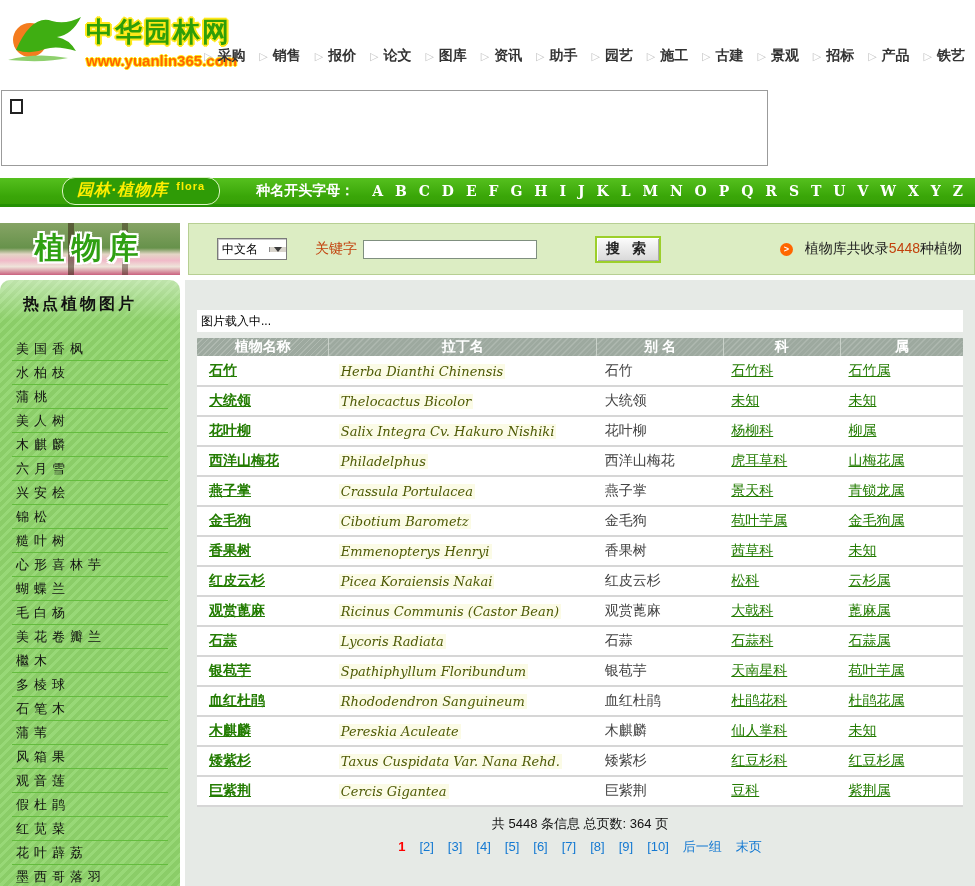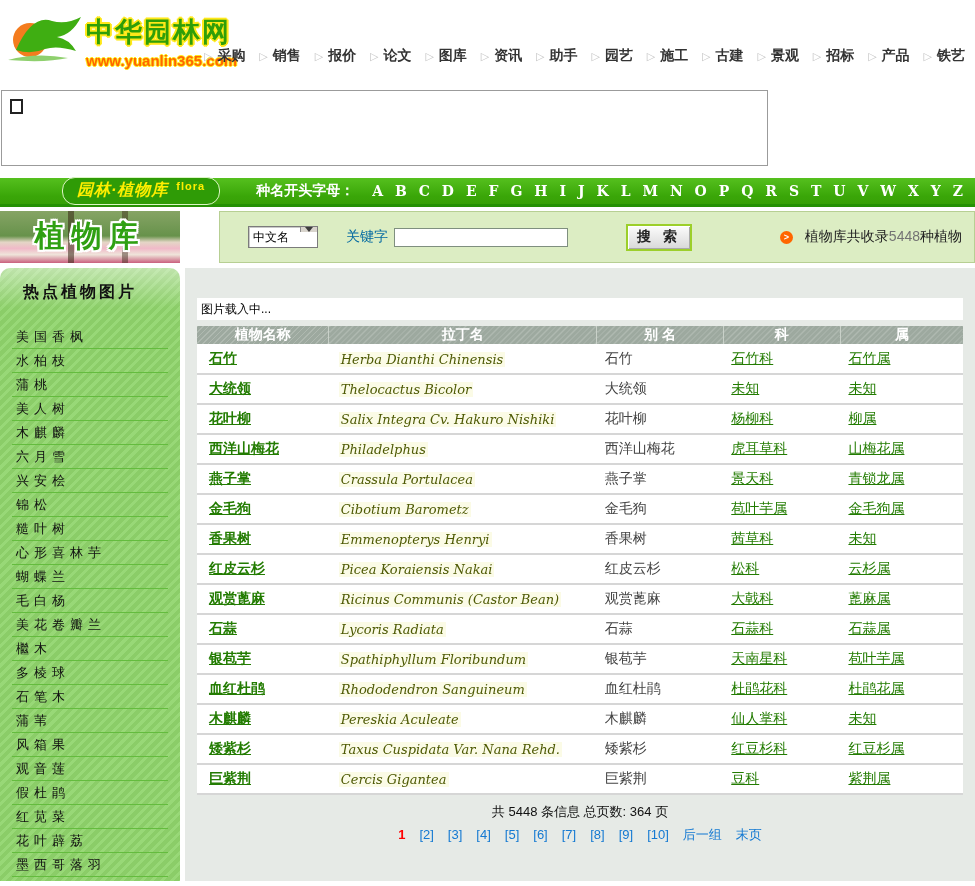--- a/index.html
+++ b/index.html
@@ -28,40 +28,40 @@
     background:linear-gradient(180deg,#55c01e 0%,#3aa608 70%,#37a007 100%);
     border-bottom:3px solid #259104; }
   .brand-pill { margin-left:62px; display:flex; align-items:flex-start; background:#2f9b06; border:1px solid #dcf5c5; border-radius:13px; padding:2px 14px 3px 14px; cursor:pointer; }
   .brand-main { font-size:16px; font-weight:bold; font-style:italic; color:#ffee00; letter-spacing:1px; }
   .brand-sub { font-size:11px; font-weight:bold; color:#ffee00; margin-left:8px; letter-spacing:1px; }
   .letters-label { margin-left:36px; color:#fff; font-weight:bold; font-size:14px; }
   .letters { flex:1; display:flex; justify-content:space-around; margin:0 6px 0 12px; }
   .letter { font-family:"DejaVu Serif", serif; font-size:14px; font-weight:bold; color:#fff; text-decoration:none; cursor:pointer; }
 
   
-  .search-row { margin-top:4px; display:flex; height:52px;gap:31px; }
+  .search-row { margin-top:16px; display:flex; height:52px; }
   .photo-banner { position:relative; width:180px; height:52px; overflow:hidden;
     background:
       linear-gradient(90deg, transparent 0 38%, rgba(55,38,20,.55) 38% 41%, transparent 41% 68%, rgba(55,38,20,.45) 68% 71%, transparent 71%),
       linear-gradient(180deg,#86a465 0%,#67924b 48%,#e4d6c6 60%,#f0bac8 72%,#efe4da 84%,#c9607e 100%); }
   .banner-text { position:absolute; left:50%; top:50%; transform:translate(-50%,-52%); white-space:nowrap;
     font-size:30px; font-weight:bold; color:#2fa012; letter-spacing:7px;
     text-shadow:-2px 0 #fff, 2px 0 #fff, 0 -2px #fff, 0 2px #fff, -2px -2px #fff, 2px 2px #fff, -2px 2px #fff, 2px -2px #fff; }
   .search-panel { flex:1; margin-left:8px; background:#dcedc3; border:1px solid #b7cf93; display:flex; align-items:center; padding:0 12px 0 28px; }
-  .fake-select { display:flex; align-items:flex-start; width:70px; height:22px; background:#fff; border:1px solid #7b7b7b; box-shadow:inset 1px 1px 0 #c9c9c9; cursor:pointer; }
+  .fake-select { display:flex; align-items:center; width:70px; height:22px; background:#fff; border:1px solid #7b7b7b; box-shadow:inset 1px 1px 0 #c9c9c9; cursor:pointer; }
   .sel-value { flex:1; font-size:12px; color:#000; line-height:20px; padding-left:4px; }
   .sel-arrow { width:17px; background:#d8d4cc; border-left:1px solid #8a8a8a; display:flex; align-items:center; justify-content:center; }
   .sel-arrow::after { content:""; width:0; height:0; border-left:4px solid transparent; border-right:4px solid transparent; border-top:5px solid #3c3c3c; }
-  .kw-label { margin-left:28px; font-size:14px; color:#0369a1; }
+  .kw-label { margin-left:28px; font-size:14px; color:#c2410c; }
   .kw-input { margin-left:6px; width:174px; height:19px; border:1px solid #7f8f7f; background:#fff; font-size:12px; padding:0 3px; }
   .search-btn { margin-left:58px; width:66px; height:27px; background:linear-gradient(180deg,#fcfcfc,#d8d8d8); border:2px solid #9ccf2a; box-shadow:inset 1px 1px 0 #fff, inset -1px -1px 0 #aaa; font-size:14px; font-weight:bold; color:#222; letter-spacing:4px; cursor:pointer; font-family:"Liberation Sans",sans-serif; }
   .count-area { margin-left:auto; display:flex; align-items:center; }
   .count-icon { width:13px; height:13px; border-radius:50%; background:#f60; color:#fff; font-size:9px; font-weight:bold; line-height:13px; text-align:center; margin-right:12px; }
   .count-text { font-size:14px; color:#222; }
-  .count-num { color:#737373; }
+  .count-num { color:#c2410c; }
 
   
   .body-row { display:flex; margin-top:5px; height:613px; }
   .sidebar { width:180px; height:100%; border-radius:10px 10px 0 0; overflow:hidden;
     background:
       linear-gradient(180deg, rgba(255,255,255,.45) 0, rgba(255,255,255,0) 40px),
       repeating-linear-gradient(135deg,#98d877 0 3px,#8bcd68 3px 7px); }
   .sidebar-title { padding:14px 0 0 16px; font-size:16px; font-weight:bold; color:#111; letter-spacing:3px;margin-left:7px; }
   .side-list { list-style:none; margin-top:22px; }
   .side-item { height:24px; line-height:23px; margin:0 12px; border-bottom:1px solid #64bc3e; font-size:13px; letter-spacing:5px; color:#111; padding-left:4px; cursor:pointer; }

